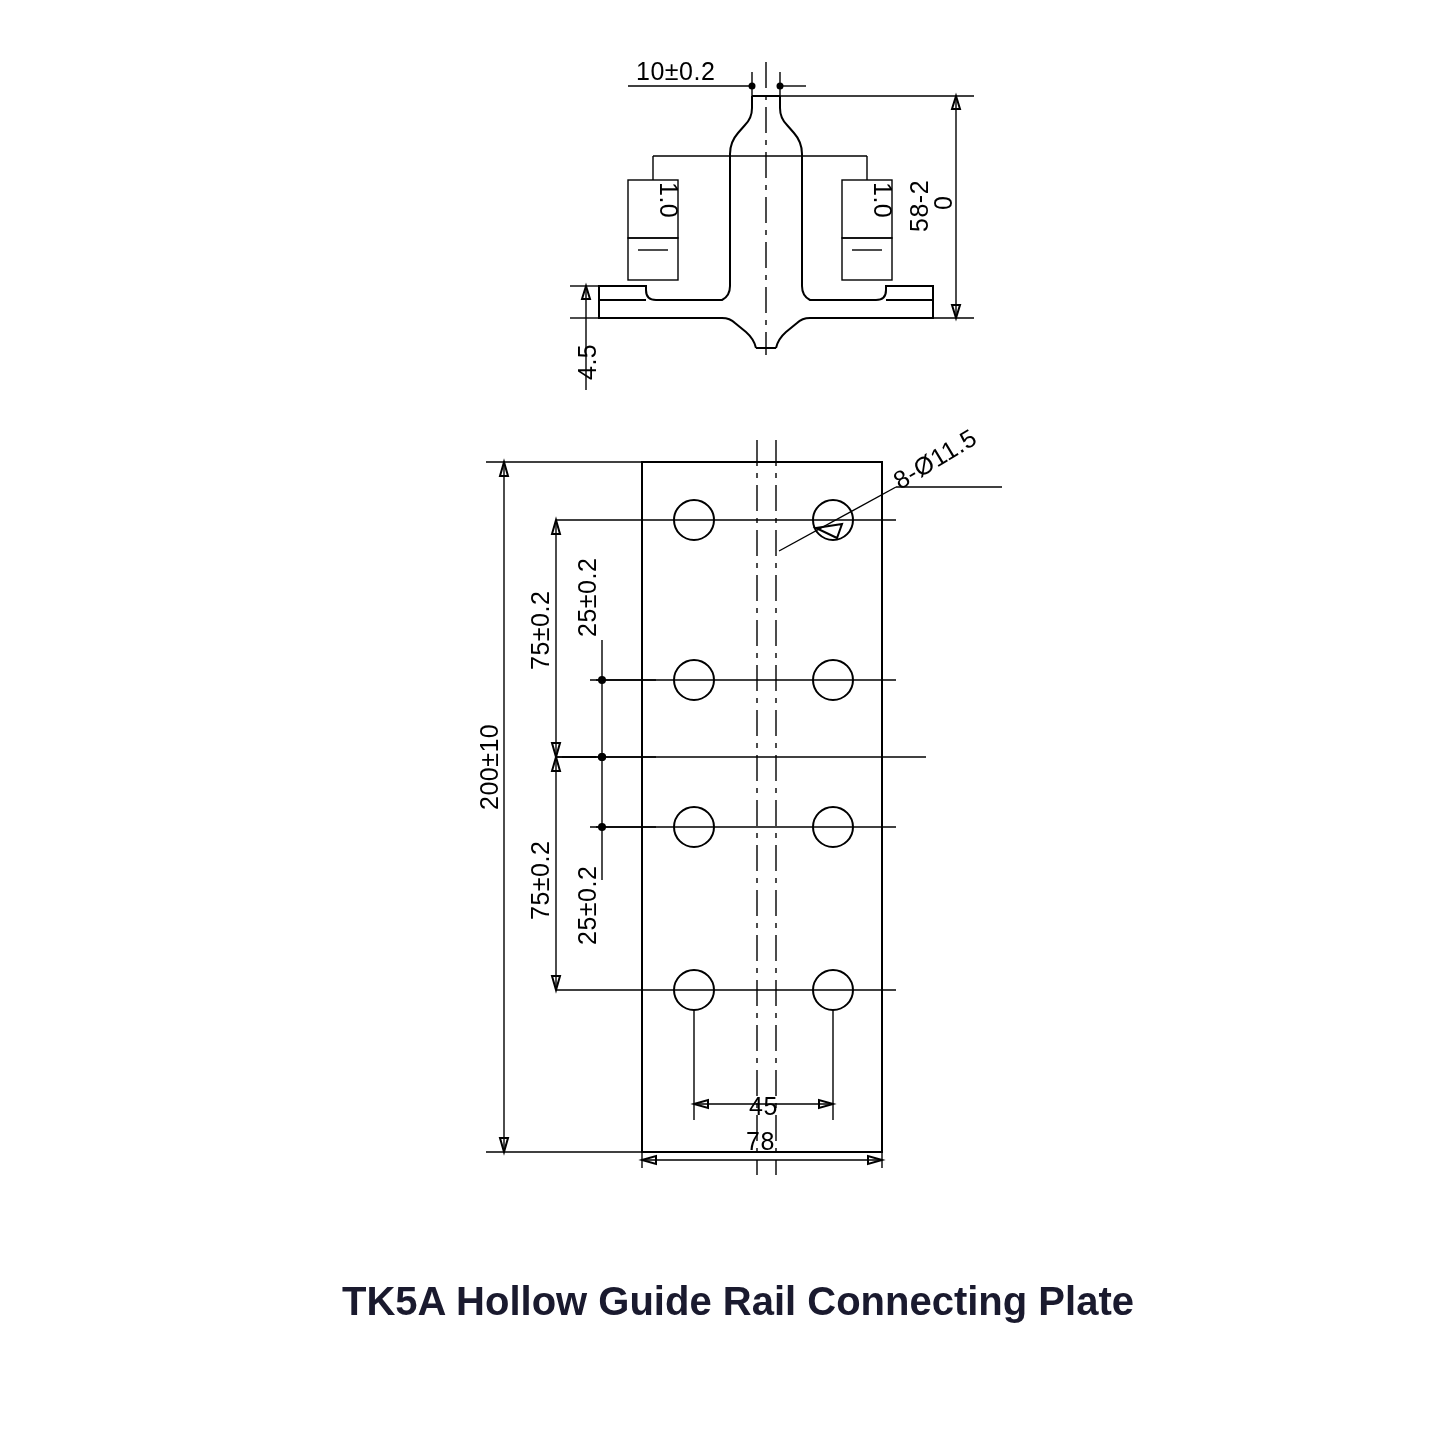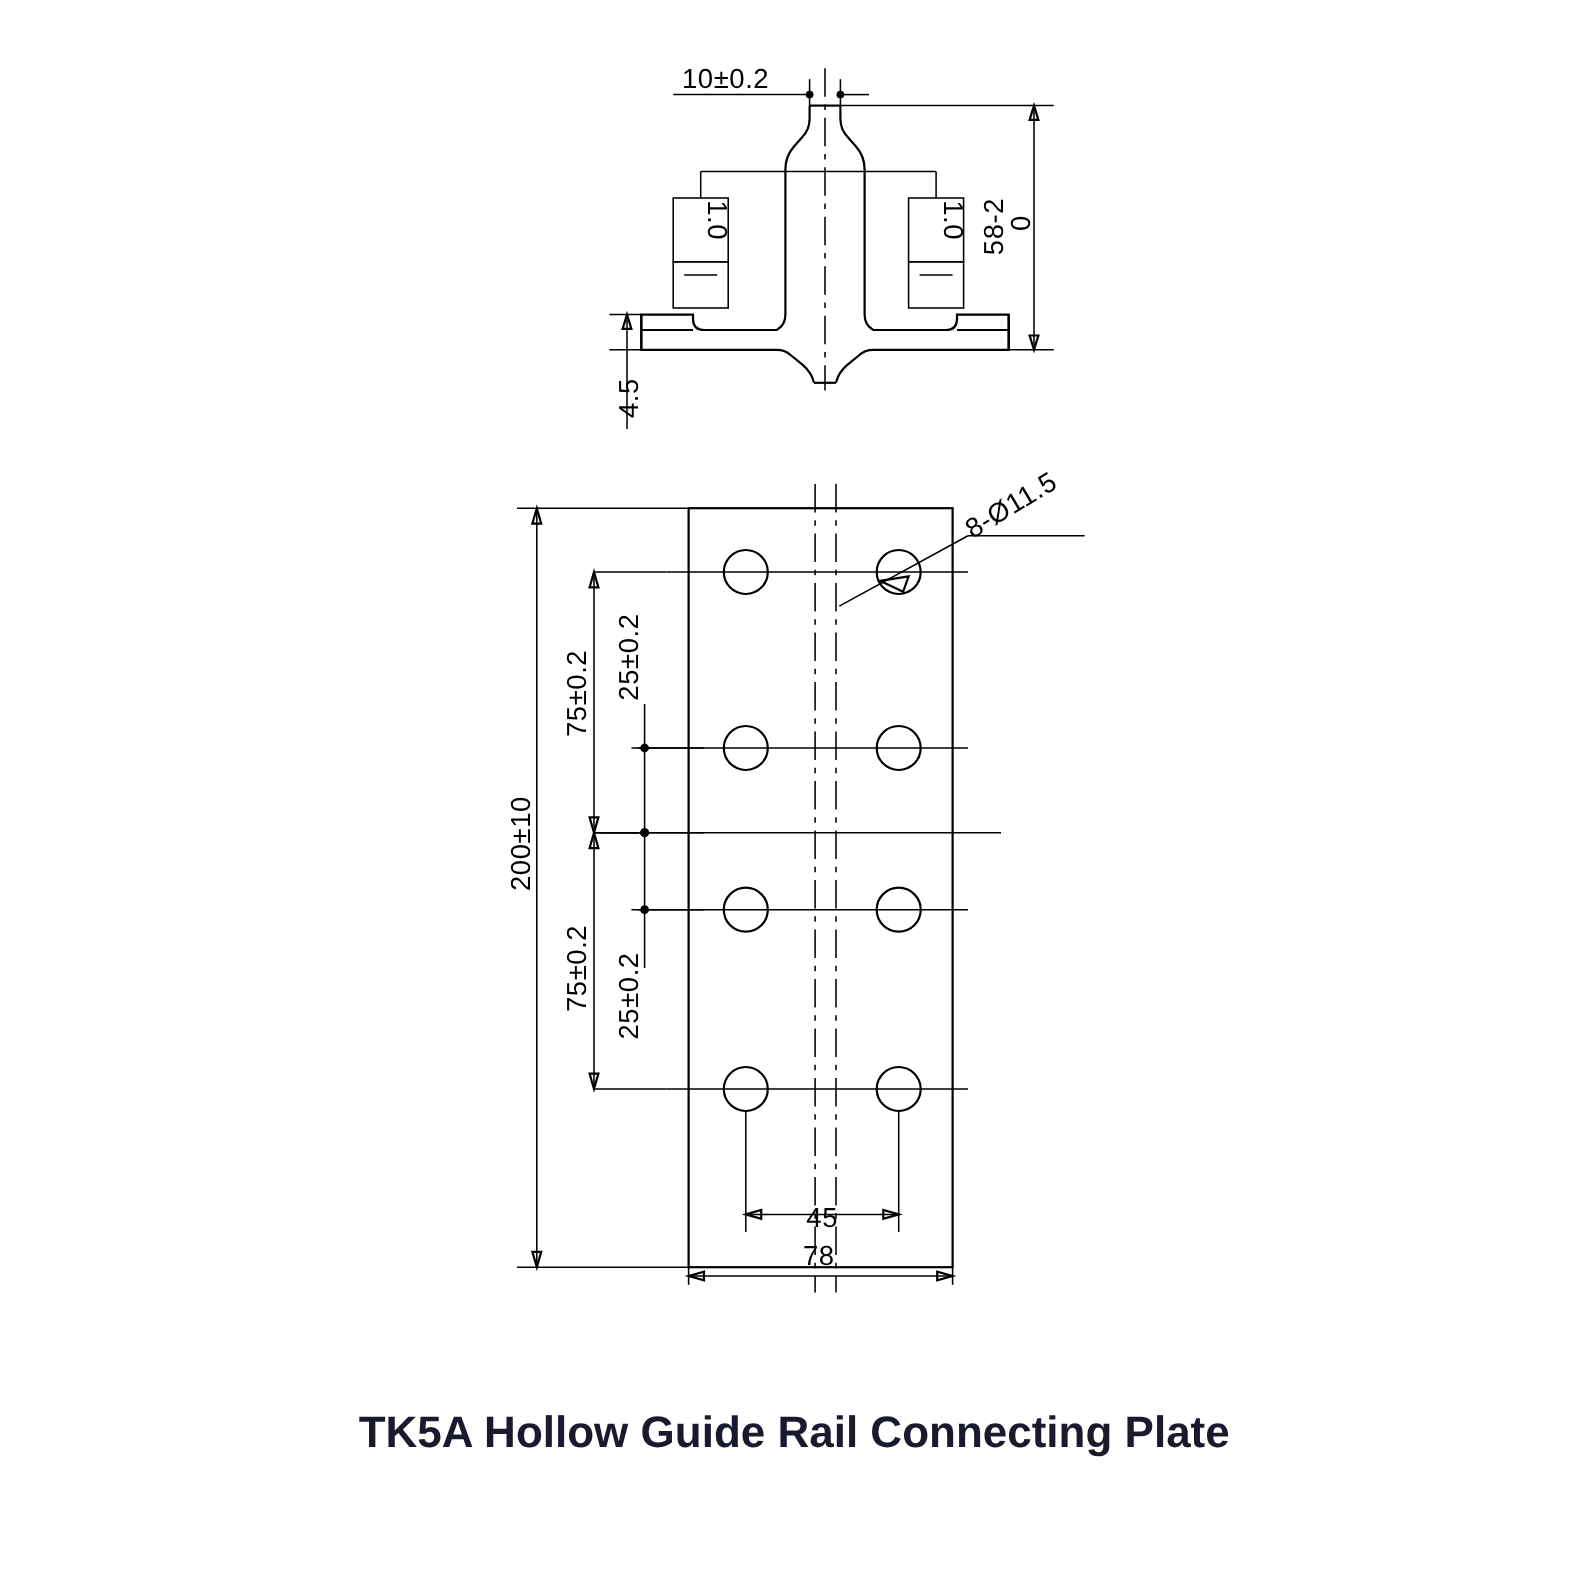--- a/index.html
+++ b/index.html
@@ -14,20 +14,21 @@
     color: #000000;
     position: relative;
     overflow: hidden;
   }
   #drawing-root {
     position: absolute;
     left: 0;
     top: 0;
     width: 1171px;
     height: 1445px;
+    padding-left: 16px;
   }
   svg#technical-drawing {
     display: block;
     width: 1445px;
     height: 1445px;
   }
   .ln {
     stroke: #000000;
     fill: none;
     stroke-width: 2;

